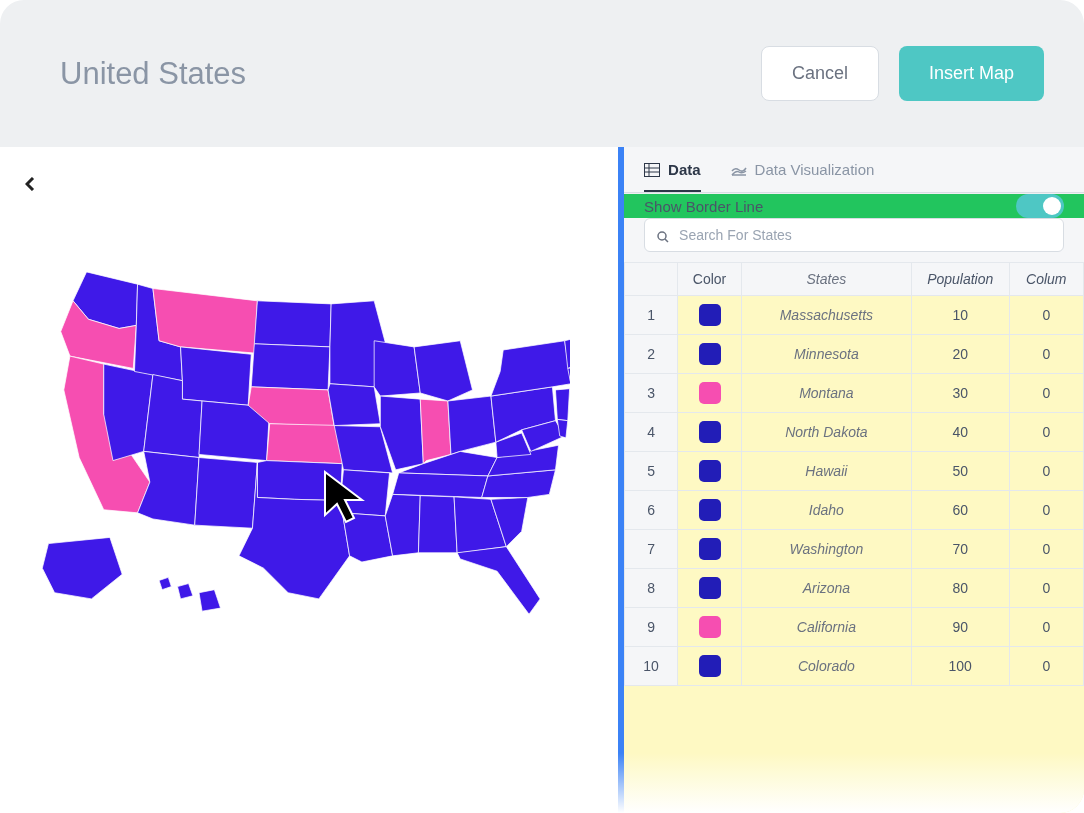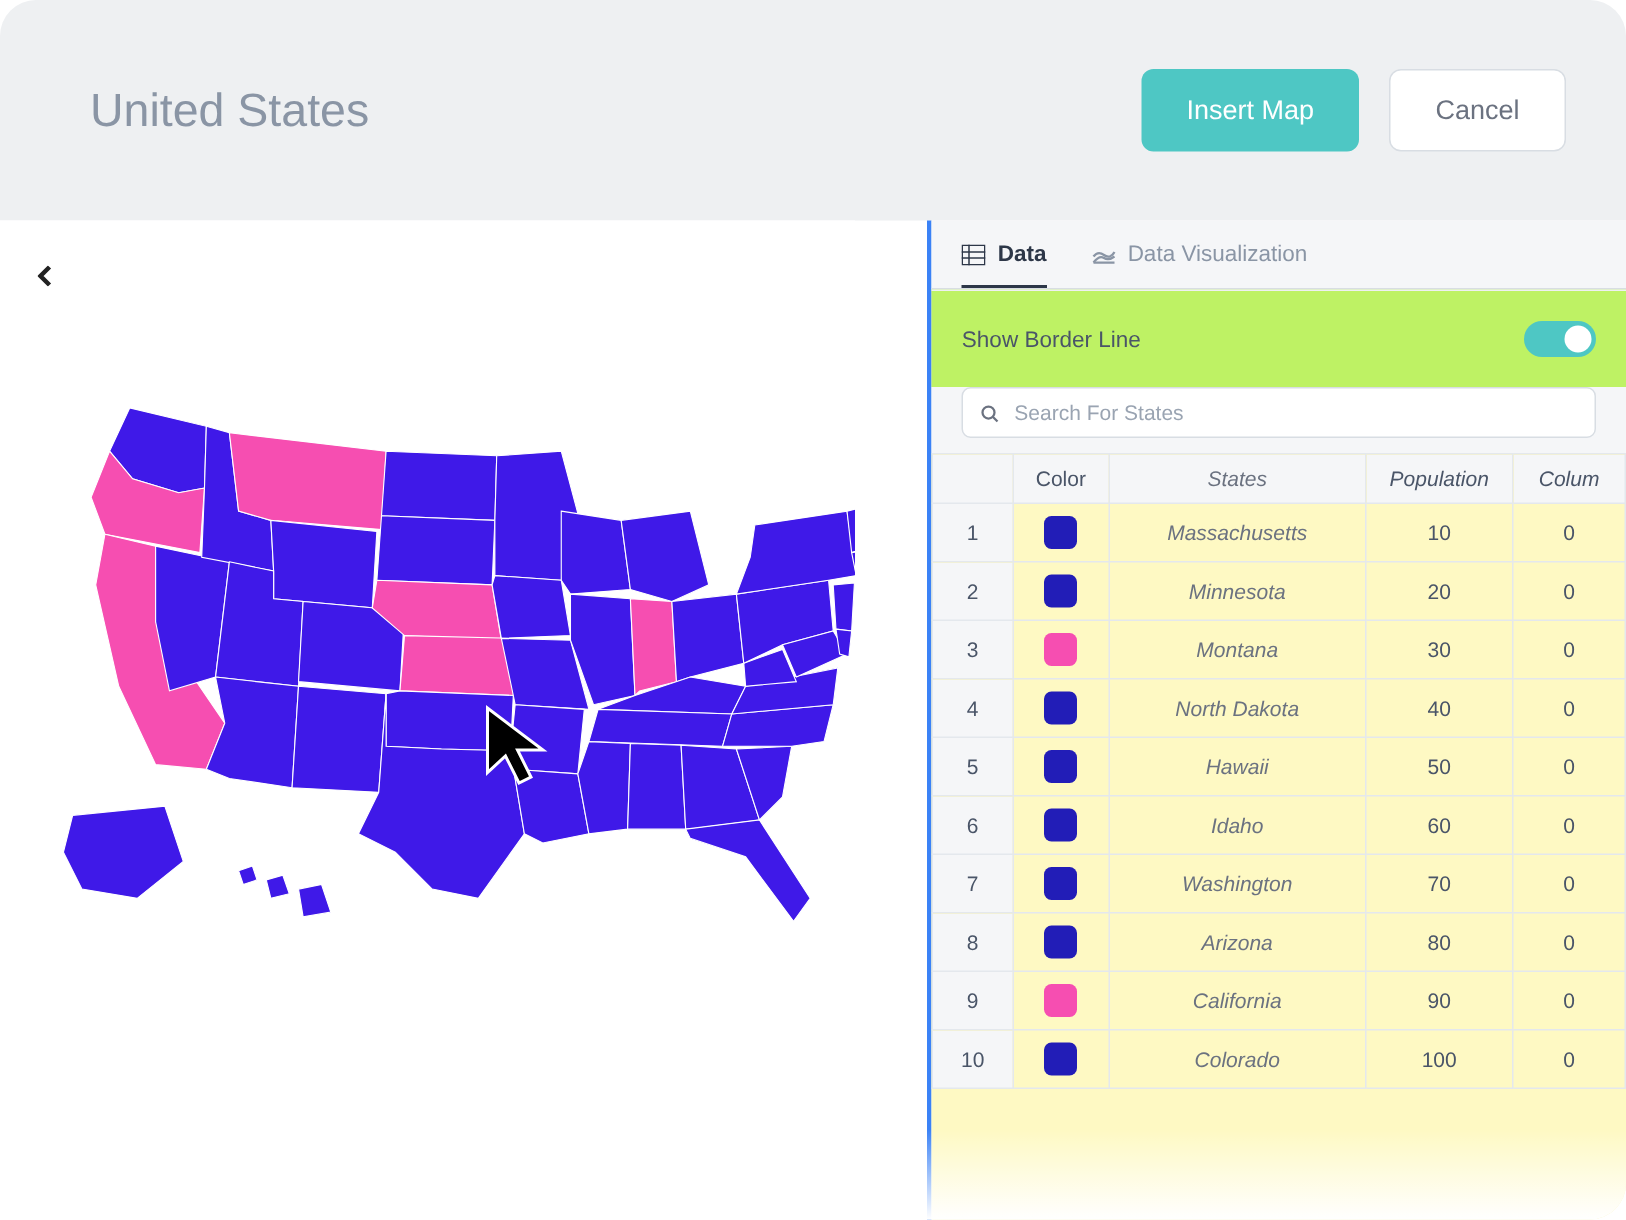--- a/index.html
+++ b/index.html
@@ -69,21 +69,21 @@
   }
   .map-wrap svg { width: 100%; height: auto; }
   .cursor-overlay {
     position: absolute;
     top: 320px;
     left: 320px;
     pointer-events: none;
   }
   .right-pane {
     width: 524px;
-    border-left: 3px solid #3b82f6;
+    border-left: 6px solid #3b82f6;
     display: flex;
     flex-direction: column;
     background: #f5f6f8;
     margin-left: 48px;
   }
   .tabs {
     display: flex;
     align-items: center;
     gap: 30px;
     padding: 14px 20px 0 20px;
@@ -117,23 +117,23 @@
     display: flex; align-items: center; gap: 10px;
     font-size: 14px; color: #4a5568;
   }
   .swatch {
     width: 22px; height: 22px; border-radius: 5px;
     border: 1px solid #c9ced6;
   }
   .swatch.blue { background: #221db7; border-color: #221db7; }
   .swatch.white { background: #fff; }
   .option-row {
-    background: #bef264;
+    background: #22c55e;
     display: flex; align-items: center; justify-content: space-between;
-    padding: 20px 20px;
+    padding: 0 20px;
     font-size: 15px; color: #4a5568;
     border-top: 1px solid #eef0f2;
     text-align: right;
   }
   .toggle {
     width: 48px; height: 24px; border-radius: 12px;
     background: #4ec7c4; position: relative; cursor: pointer;
   }
   .toggle::after {
     content: ""; position: absolute; right: 3px; top: 3px;
@@ -220,22 +220,22 @@
   
   path.state { fill: #3f19e8; stroke: #fff; stroke-width: 1.2; }
   path.state.pink { fill: #f64eb1; }
 </style>
 </head>
 <body>
 
 <div class="header">
   <div class="header-title">United States</div>
   <div class="header-actions">
+    <button class="btn btn-cancel">Cancel</button>
     <button class="btn btn-insert">Insert Map</button>
-    <button class="btn btn-cancel">Cancel</button>
   </div>
 </div>
 
 <div class="main">
   <div class="left-pane">
     <div class="back-chevron">
       <svg width="10" height="14" viewBox="0 0 10 14">
           <path d="M8 1 L2 7 L8 13" fill="none" stroke="#222" stroke-width="3"></path>
         </svg>
     </div>

